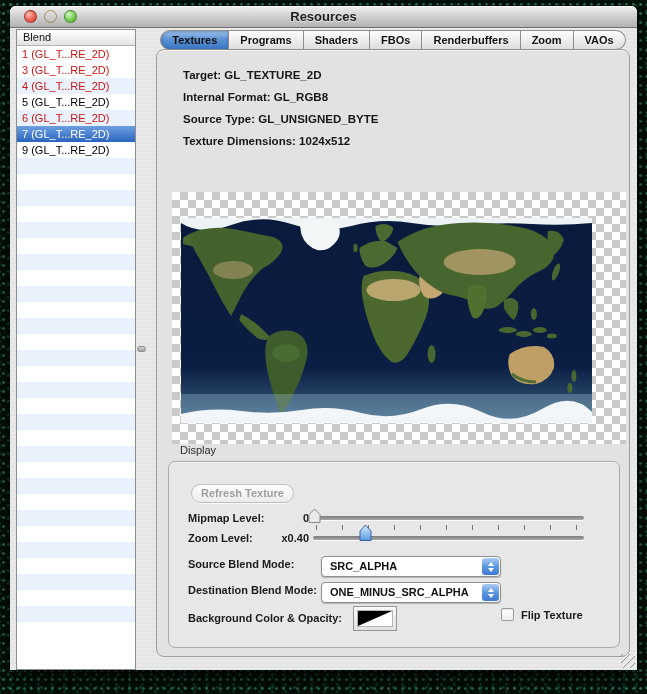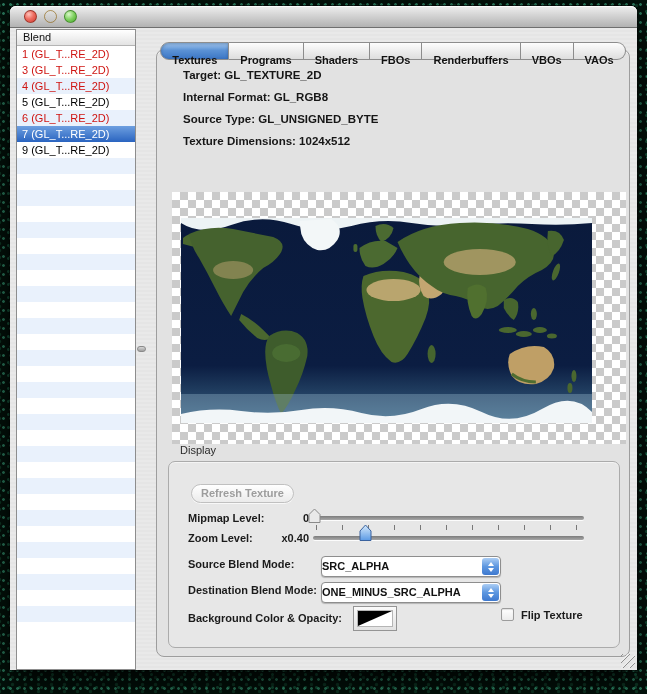--- a/index.html
+++ b/index.html
@@ -40,22 +40,22 @@
   .dimple{position:absolute;left:127px;top:340px;width:9px;height:6px;border-radius:3px;
     background:linear-gradient(#d6d6d6,#9f9f9f);border:1px solid #8a8a8a;}
 
   
   .tabview{position:absolute;left:146px;top:43px;width:474px;height:608px;
     background:#e2e2e2;border:1px solid #9d9d9d;border-radius:8px;
     box-shadow:inset 0 1px 0 rgba(255,255,255,.6);}
   .tab-bar{position:absolute;left:146px;top:24px;width:474px;height:20px;
     display:flex;justify-content:center;z-index:3;}
   .tab{background:linear-gradient(#fdfdfd,#dedede);border:1px solid #8d8d8d;border-left:none;
-    padding:8px 11px;font-size:11px;font-weight:bold;line-height:18px;color:#111;
-    text-shadow:0 1px 0 rgba(255,255,255,.5);margin-top:12px;}
+    padding:0 11px;font-size:11px;font-weight:bold;line-height:18px;color:#111;
+    text-shadow:0 1px 0 rgba(255,255,255,.5);}
   .tab:first-child{border-left:1px solid #8d8d8d;border-radius:10px 0 0 10px;}
   .tab:last-child{border-radius:0 10px 10px 0;}
   .tab.selected{background:linear-gradient(#a5c8ee,#5b92d5 45%,#3b76c5);
     box-shadow:inset 0 1px 3px rgba(0,40,90,.35);text-shadow:none;}
 
   .texture-info{position:absolute;left:173px;top:58px;z-index:2;}
   .info-line{height:22px;line-height:22px;font-size:11.5px;font-weight:bold;color:#161616;}
 
   .checker{position:absolute;left:162px;top:186px;width:454px;height:252px;background-color:#fff;
     background-image:
@@ -75,21 +75,21 @@
     box-shadow:0 1px 0 rgba(255,255,255,.7);}
   .ctl-label{position:absolute;font-size:11px;font-weight:bold;color:#1b1b1b;line-height:13px;}
   .ctl-value{position:absolute;font-size:11px;font-weight:bold;color:#1b1b1b;text-align:right;line-height:13px;}
   .track{position:absolute;left:144px;width:271px;height:4px;border-radius:2px;
     background:linear-gradient(#7c7c7c,#a8a8a8);box-shadow:0 1px 0 rgba(255,255,255,.85);}
   .thumb{position:absolute;z-index:2;}
   .zoom-ticks{position:absolute;left:147px;top:63px;width:262px;height:5px;}
   .tick{position:absolute;top:0;width:1px;height:5px;background:#787878;}
   .popup{position:absolute;left:152px;width:180px;height:21px;background:#fff;
     border:1px solid #8e8e8e;border-radius:4px;box-shadow:0 1px 1px rgba(0,0,0,.22);
-    font-size:11px;font-weight:bold;color:#111;line-height:19px;padding-left:0;}
+    font-size:11px;font-weight:bold;color:#111;line-height:19px;padding-left:8px;}
   .pp-arrows{position:absolute;right:1px;top:1px;width:17px;height:17px;border-radius:3px;
     background:linear-gradient(#abcdf4,#5d97e0 50%,#3e79cf);
     display:flex;flex-direction:column;align-items:center;justify-content:center;gap:2px;}
   .arr-up{width:0;height:0;border-left:3px solid transparent;border-right:3px solid transparent;border-bottom:4px solid #fff;}
   .arr-dn{width:0;height:0;border-left:3px solid transparent;border-right:3px solid transparent;border-top:4px solid #fff;}
   .well{position:absolute;left:184px;top:144px;width:44px;height:25px;
     border:1px solid #949494;background:linear-gradient(#fafafa,#e2e2e2);padding:3px;}
   .well-inner{width:100%;height:100%;background:#fff;border:1px solid #b5b5b5;position:relative;overflow:hidden;}
   .checkbox{position:absolute;left:332px;top:146px;width:13px;height:13px;border:1px solid #9c9c9c;
     border-radius:2px;background:linear-gradient(#ffffff,#ececec);box-shadow:inset 0 1px 1px rgba(0,0,0,.12);}
@@ -99,20 +99,21 @@
 </head>
 <body>
 
 <div class="desktop">
   <div class="window">
 
     <div class="titlebar">
       <div class="light close"></div>
       <div class="light min"></div>
       <div class="light zoomw"></div>
+      <div class="title">Resources</div>
     </div>
 
     <div class="sidebar">
       <div class="sb-header">Blend</div>
       <div>
           <div class="srow red">1 (GL_T...RE_2D)</div>
           <div class="srow red">3 (GL_T...RE_2D)</div>
           <div class="srow stripe red">4 (GL_T...RE_2D)</div>
           <div class="srow">5 (GL_T...RE_2D)</div>
           <div class="srow stripe red">6 (GL_T...RE_2D)</div>
@@ -152,21 +153,21 @@
     </div>
     <div class="dimple"></div>
 
     <div class="tabview"></div>
     <div class="tab-bar">
         <div class="tab selected">Textures</div>
         <div class="tab">Programs</div>
         <div class="tab">Shaders</div>
         <div class="tab">FBOs</div>
         <div class="tab">Renderbuffers</div>
-        <div class="tab">VBOs</div>
+        <div class="tab">Zoom</div>
         <div class="tab">VAOs</div>
       </div>
 
     <div class="texture-info">
         <div class="info-line">Target: GL_TEXTURE_2D</div>
         <div class="info-line">Internal Format: GL_RGB8</div>
         <div class="info-line">Source Type: GL_UNSIGNED_BYTE</div>
         <div class="info-line">Texture Dimensions: 1024x512</div>
       </div>
 

